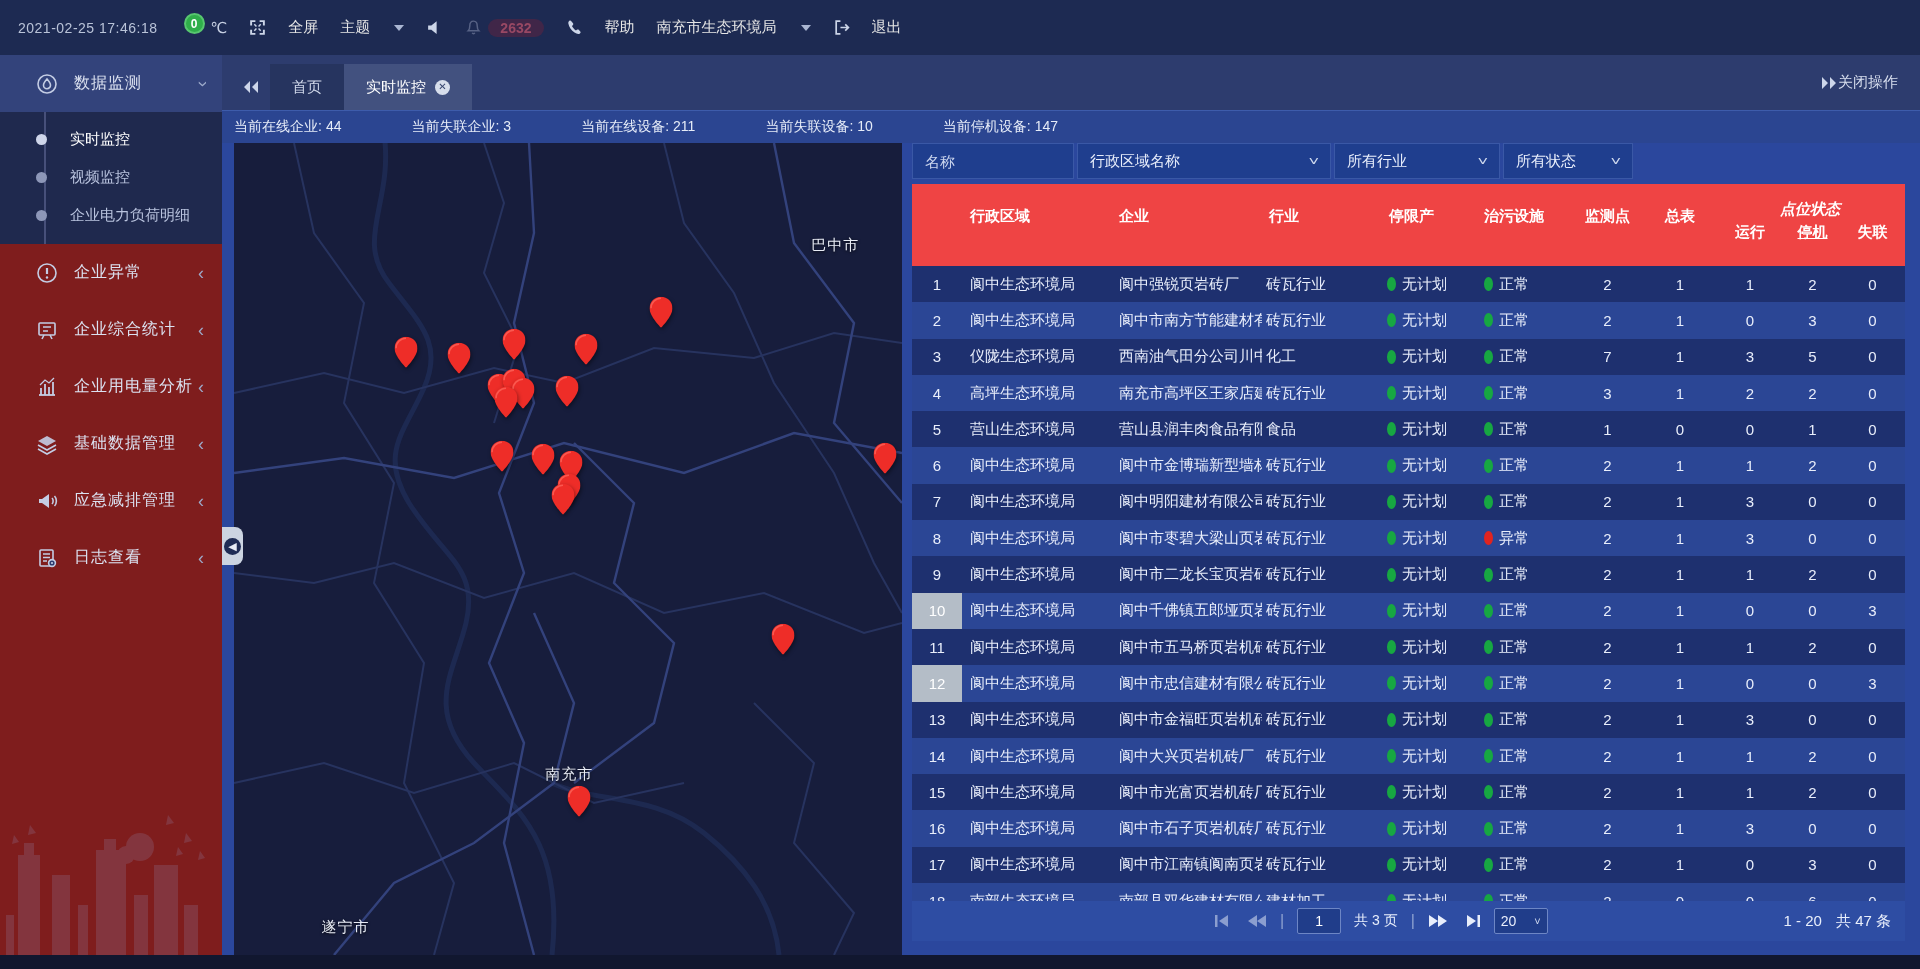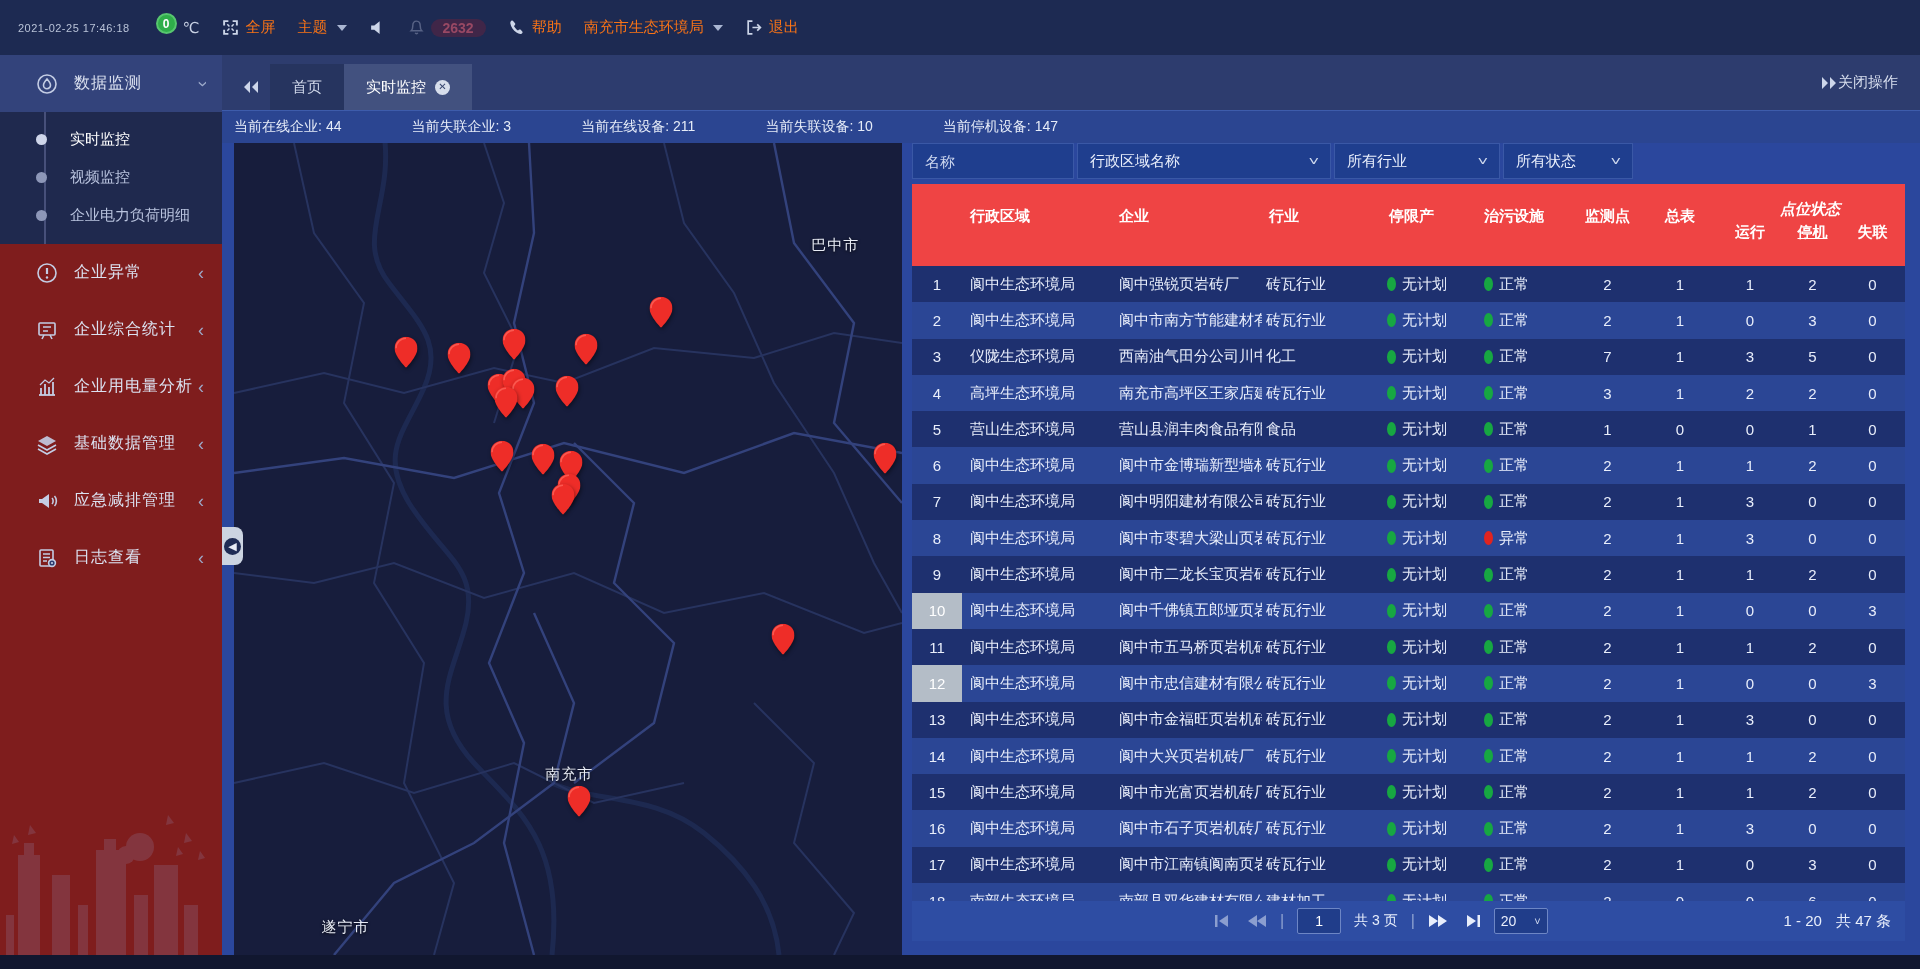--- a/index.html
+++ b/index.html
@@ -8,25 +8,25 @@
   .app { position:relative; width:1920px; height:969px; }
 
   
   .header { position:absolute; left:0; top:0; width:1920px; height:55px; background:#1d2a52;
     display:flex; align-items:center; justify-content:space-between; padding:0 22px 0 18px; z-index:30; }
   .brand { display:flex; align-items:center; gap:14px; }
   .logo { width:36px; height:36px; border-radius:50%; background:#fff; border:2px solid #1d8a3c;
     display:flex; align-items:center; justify-content:center; }
   .app-title { color:#fff; font-size:22px; font-weight:bold; letter-spacing:2px; }
   .header-right { display:flex; align-items:center; gap:22px; color:#c7d0e3; font-size:15px; }
-  .time-text { color:#b9c3d8; font-size:11px; letter-spacing:0.5px; }
+  .time-text { color:#b9c3d8; font-size:14px; letter-spacing:0.5px; }
   .temp-wrap { display:flex; align-items:center; gap:6px; margin-left:4px; }
   .temp-badge { width:21px; height:21px; border-radius:50%; background:#2fae4a; border:2px solid #57c66f;
     color:#fff; font-size:12px; font-weight:bold; display:flex; align-items:center; justify-content:center; margin-top:-8px;}
-  .hbtn { display:flex; align-items:center; gap:7px; cursor:pointer; color:#f97316;text-align:right; }
+  .hbtn { display:flex; align-items:center; gap:22px; cursor:pointer; color:#e5e5e5;text-align:right; }
   .hicon { display:inline-flex; width:17px; height:17px; }
   .hicon svg { width:100%; height:100%; }
   .caret-down { display:inline-block; width:0; height:0; border-left:5px solid transparent;
     border-right:5px solid transparent; border-top:6px solid #aab6d2; margin-left:2px; }
   .notif { display:flex; align-items:center; gap:6px; opacity:0.75; }
   .notif-pill { background:#4c2545; color:#c2536a; font-size:14px; font-weight:bold;
     border-radius:10px; padding:1px 12px; }
 
   
   .main { position:absolute; top:55px; left:0; width:1920px; height:900px; display:flex; }

